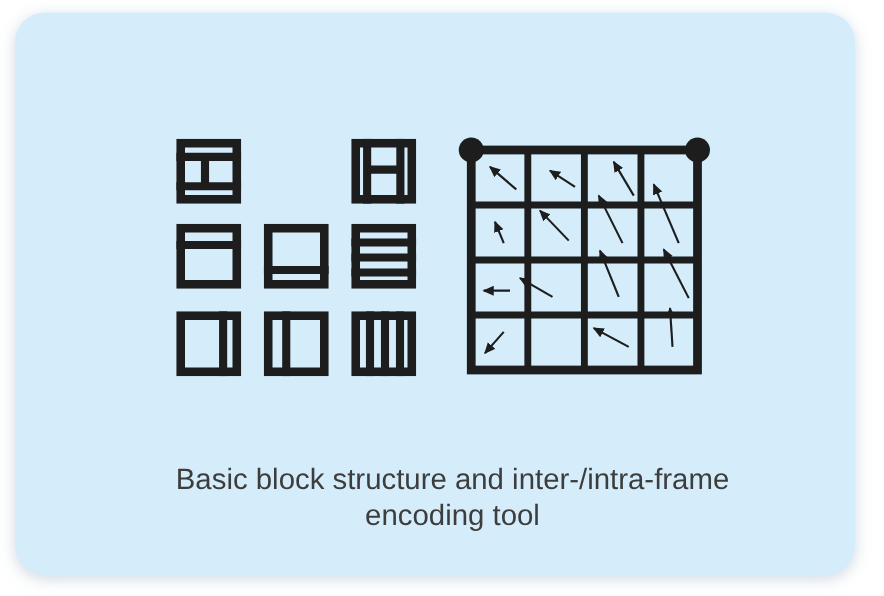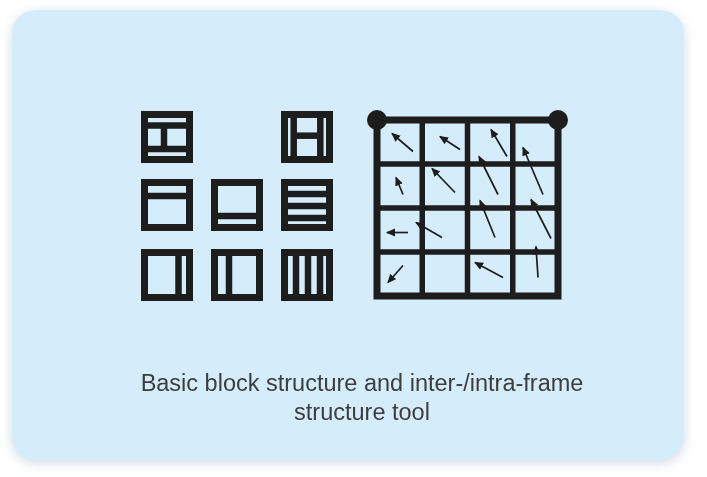--- a/index.html
+++ b/index.html
@@ -93,15 +93,15 @@
       <line x1="43" y1="124.5" x2="22" y2="124.5" stroke="#1d1d1d" stroke-width="1.7" marker-end="url(#ah)"></line>
       <line x1="77" y1="129.5" x2="51" y2="114.5" stroke="#1d1d1d" stroke-width="1.7" marker-end="url(#ah)"></line>
       <line x1="130" y1="129.5" x2="115" y2="92.5" stroke="#1d1d1d" stroke-width="1.7" marker-end="url(#ah)"></line>
       <line x1="186" y1="130.5" x2="166" y2="91.5" stroke="#1d1d1d" stroke-width="1.7" marker-end="url(#ah)"></line>
       <line x1="38" y1="157.5" x2="23" y2="174.5" stroke="#1d1d1d" stroke-width="1.7" marker-end="url(#ah)"></line>
       <line x1="138" y1="169.5" x2="110" y2="154.5" stroke="#1d1d1d" stroke-width="1.7" marker-end="url(#ah)"></line>
       <line x1="173" y1="169.5" x2="171" y2="138.5" stroke="#1d1d1d" stroke-width="1.7" marker-end="url(#ah)"></line>
     </svg>
   <div class="caption" style="color: rgb(61, 61, 61);">
     <span>Basic block structure and inter-/intra-frame</span><br>
-    <span>structure tool</span>
+    <span>encoding tool</span>
   </div>
 </div>
 
 </body></html>

